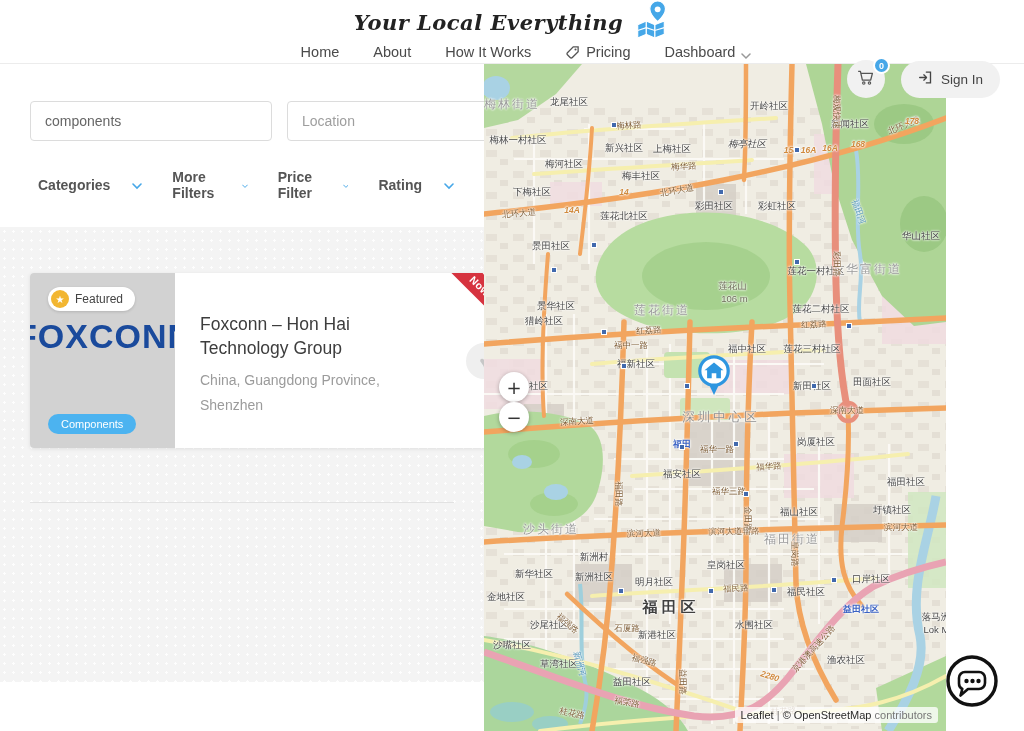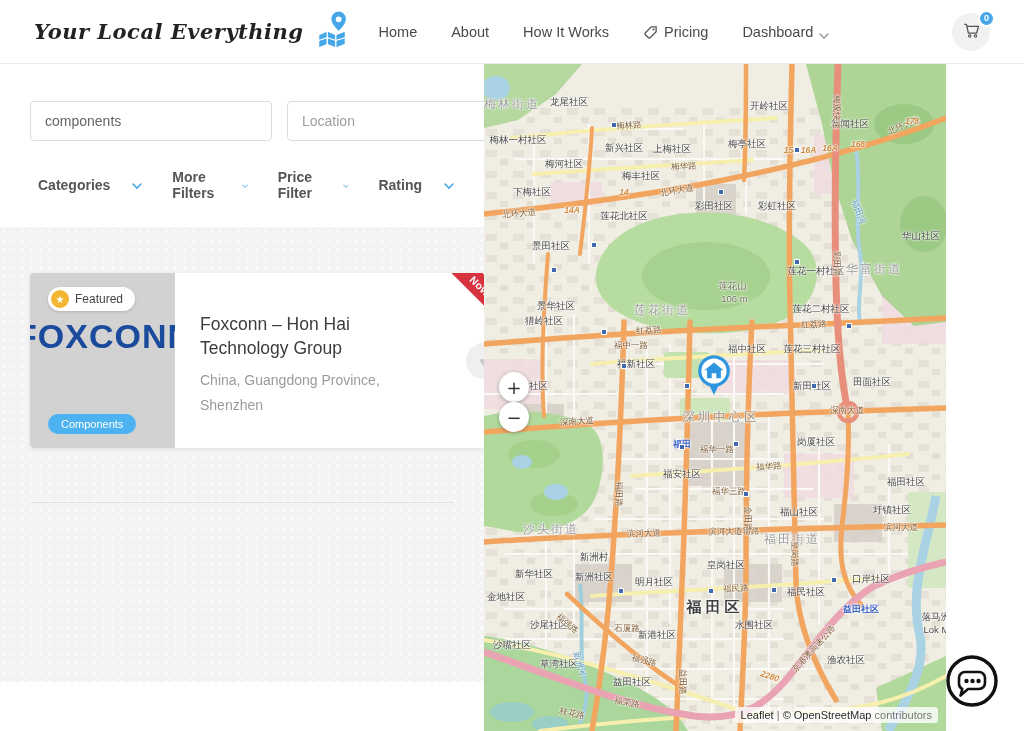--- a/index.html
+++ b/index.html
@@ -2,21 +2,21 @@
 <html><head>
 <meta charset="utf-8">
 <style>
   * { margin:0; padding:0; box-sizing:border-box; }
   html,body { width:1024px; height:731px; overflow:hidden; }
   body { font-family:"Liberation Sans","DejaVu Sans",sans-serif; background:#fff; }
   .page { position:relative; width:1024px; height:731px; }
 
   
   header { position:relative; height:64px; display:flex; align-items:center;
-           padding:0 34px; border-bottom:1px solid #ececec; background:#fff; z-index:30; }
+           padding:0 24px; border-bottom:1px solid #ececec; background:#fff; z-index:30;flex-direction:column; }
   .logo { display:flex; align-items:center; gap:9px; cursor:pointer; }
   .logo-text { font-family:"DejaVu Serif",serif; font-style:italic; font-weight:bold;
                font-size:21px; color:#222; letter-spacing:.5px; white-space:nowrap; }
   nav { display:flex; align-items:center; gap:34px; margin-left:28px; }
   .nav-item { display:flex; align-items:flex-end; gap:6px; font-size:14.5px; color:#4a4a4a;
               cursor:pointer; white-space:nowrap; }
   .nav-item svg { display:block; }
   .header-right { margin-left:auto; display:flex; align-items:center; gap:16px; }
   .cart-btn { position:relative; width:38px; height:38px; border-radius:50%;
               background:#f1f1f1; display:flex; align-items:center; justify-content:center; cursor:pointer; }
@@ -158,20 +158,30 @@
     <div class="header-right">
       <div class="cart-btn">
         <span>
           <svg width="19" height="18" viewBox="0 0 22 20">
               <path d="M2.5,3.5 h2.6 l2.3,10 h9.6 l2,-7.6 H6" fill="none" stroke="#555" stroke-width="1.5" stroke-linejoin="round"></path>
               <circle cx="9" cy="17" r="1.4" fill="none" stroke="#555" stroke-width="1.3"></circle>
               <circle cx="15.6" cy="17" r="1.4" fill="none" stroke="#555" stroke-width="1.3"></circle>
             </svg>
         </span>
         <span class="cart-badge">0</span>
+      </div>
+      <div class="signin-btn">
+        <span>
+          <svg width="15" height="15" viewBox="0 0 18 18">
+              <path d="M10,2.5 h5 v13 h-5" fill="none" stroke="#444" stroke-width="1.6" stroke-linecap="round"></path>
+              <line x1="2" y1="9" x2="10" y2="9" stroke="#444" stroke-width="1.6" stroke-linecap="round"></line>
+              <polyline points="7,5.8 10.2,9 7,12.2" fill="none" stroke="#444" stroke-width="1.6" stroke-linecap="round" stroke-linejoin="round"></polyline>
+            </svg>
+        </span>
+        <span>Sign In</span>
       </div>
     </div>
   </header>
 
   <div class="content">
 
     <div class="left-panel">
 
       <section class="search-section">
         <div class="search-row">
@@ -330,21 +340,21 @@
       </svg>
 
       <div class="map-labels" id="map-labels">
           <div class="map-label district" style="left: 28px; top: 40px;">梅林街道</div>
           <div class="map-label area" style="left: 85px; top: 38px;">龙尾社区</div>
           <div class="map-label area" style="left: 285px; top: 42px;">开岭社区</div>
           <div class="map-label area" style="left: 366px; top: 60px;">新闻社区</div>
           <div class="map-label area" style="left: 34px; top: 76px;">梅林一村社区</div>
           <div class="map-label area" style="left: 140px; top: 84px;">新兴社区</div>
           <div class="map-label area" style="left: 188px; top: 85px;">上梅社区</div>
-          <div class="map-label area" style="left: 263px; top: 80px;">梅亭社区</div>
+          <div class="map-label area" style="left: 263px; top: 80px; font-style: italic;">梅亭社区</div>
           <div class="map-label area" style="left: 80px; top: 100px;">梅河社区</div>
           <div class="map-label area" style="left: 157px; top: 112px;">梅丰社区</div>
           <div class="map-label area" style="left: 48px; top: 128px;">下梅社区</div>
           <div class="map-label area" style="left: 230px; top: 142px;">彩田社区</div>
           <div class="map-label area" style="left: 293px; top: 142px;">彩虹社区</div>
           <div class="map-label area" style="left: 140px; top: 152px;">莲花北社区</div>
           <div class="map-label area" style="left: 437px; top: 172px;">华山社区</div>
           <div class="map-label area" style="left: 67px; top: 182px;">景田社区</div>
           <div class="map-label area" style="left: 332px; top: 207px;">莲花一村社区</div>
           <div class="map-label district" style="left: 390px; top: 205px;">华富街道</div>
@@ -370,21 +380,21 @@
           <div class="map-label district" style="left: 67px; top: 465px;">沙头街道</div>
           <div class="map-label district" style="left: 308px; top: 475px;">福田街道</div>
           <div class="map-label area" style="left: 110px; top: 493px;">新洲村</div>
           <div class="map-label area" style="left: 170px; top: 518px;">明月社区</div>
           <div class="map-label area" style="left: 242px; top: 501px;">皇岗社区</div>
           <div class="map-label area" style="left: 50px; top: 510px;">新华社区</div>
           <div class="map-label area" style="left: 110px; top: 513px;">新洲社区</div>
           <div class="map-label area" style="left: 387px; top: 515px;">口岸社区</div>
           <div class="map-label area" style="left: 322px; top: 528px;">福民社区</div>
           <div class="map-label area" style="left: 22px; top: 533px;">金地社区</div>
-          <div class="map-label city" style="left: 187px; top: 543px; margin-left: 44px;">福田区</div>
+          <div class="map-label city" style="left: 187px; top: 543px;">福田区</div>
           <div class="map-label metro" style="left: 377px; top: 545px;">益田社区</div>
           <div class="map-label area" style="left: 452px; top: 553px;">落马洲</div>
           <div class="map-label area" style="left: 455px; top: 565px;">Lok Ma</div>
           <div class="map-label area" style="left: 65px; top: 561px;">沙尾社区</div>
           <div class="map-label area" style="left: 270px; top: 561px;">水围社区</div>
           <div class="map-label area" style="left: 173px; top: 571px;">新港社区</div>
           <div class="map-label area" style="left: 28px; top: 581px;">沙嘴社区</div>
           <div class="map-label area" style="left: 75px; top: 600px;">草湾社区</div>
           <div class="map-label area" style="left: 362px; top: 596px;">渔农社区</div>
           <div class="map-label area" style="left: 148px; top: 618px;">益田社区</div>

